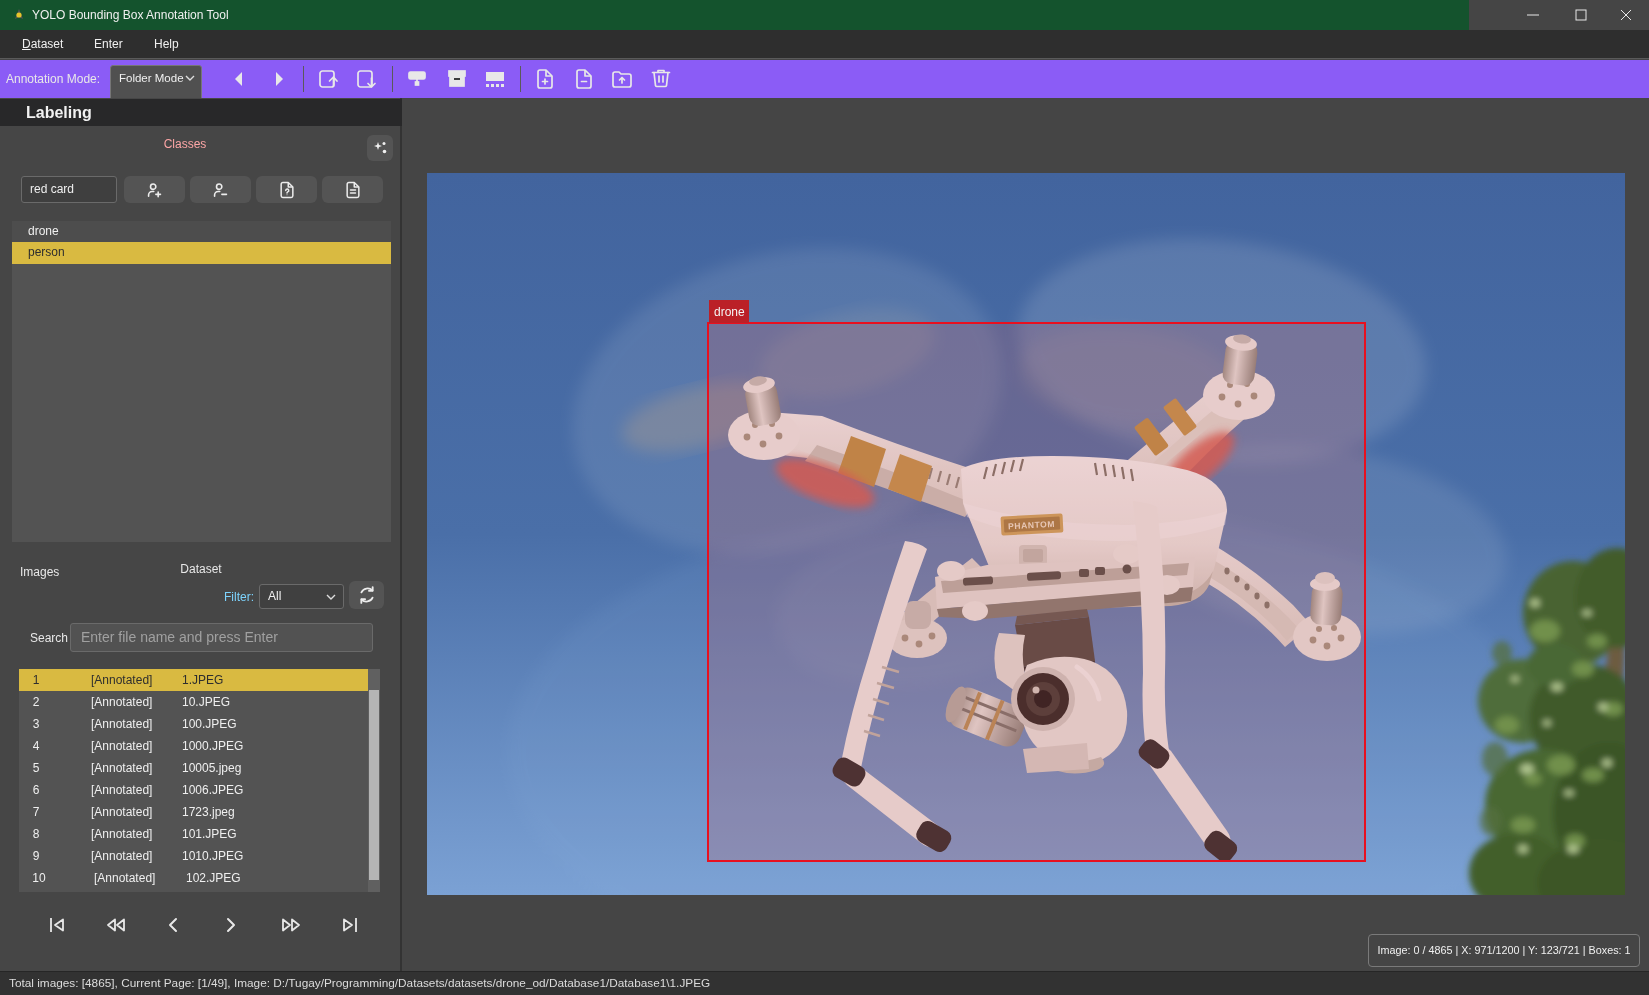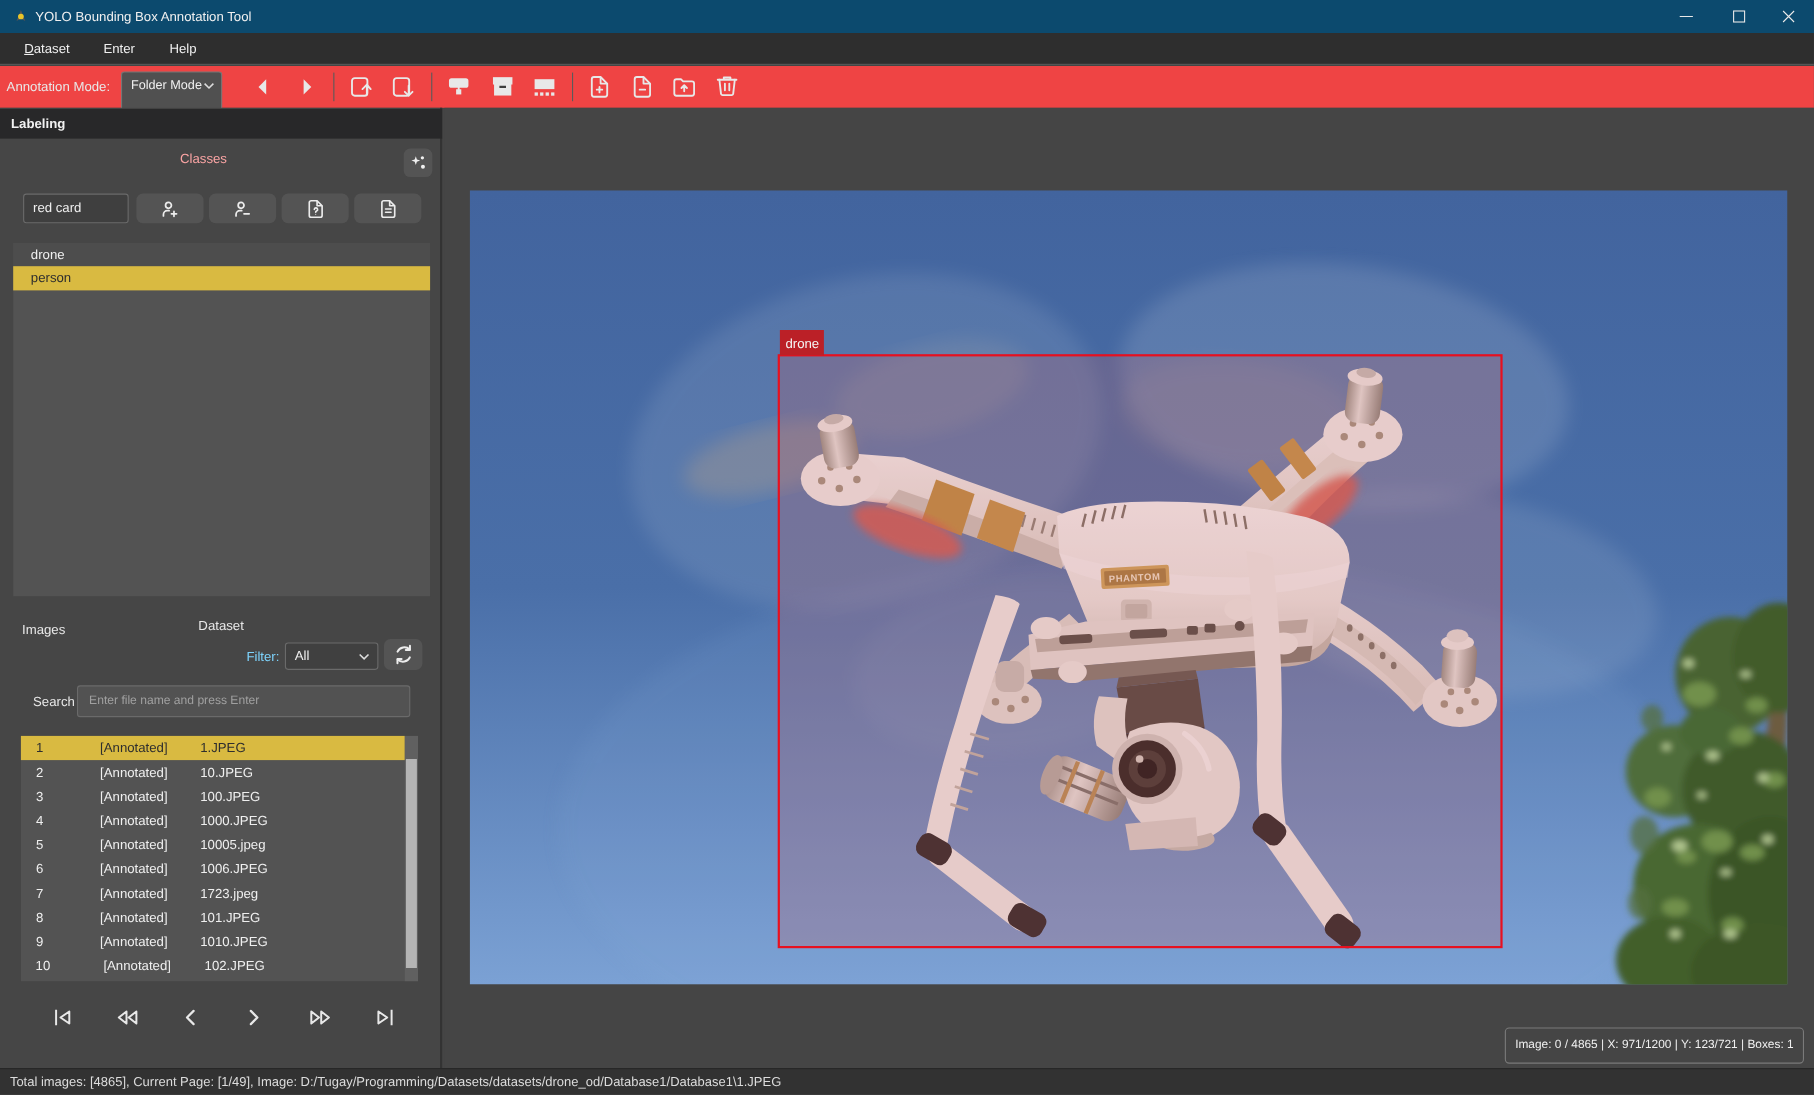--- a/index.html
+++ b/index.html
@@ -1,48 +1,48 @@
 <!DOCTYPE html>
 <html><head>
 <meta charset="utf-8">
 <style>
   * { margin:0; padding:0; box-sizing:border-box; }
   html,body { width:1649px; height:995px; overflow:hidden; background:#454545;
     font-family:"Liberation Sans", sans-serif; }
   .abs { position:absolute; }
   
-  #titlebar { left:0; top:0; width:1649px; height:30px; background:#0c4a6e; color:#eeeeee; }
+  #titlebar { left:0; top:0; width:1469px; height:30px; background:#14532d; color:#eeeeee; }
   #titletext { left:32px; top:8px; font-size:12px; color:#f0f0f0; }
   .winbtn { top:0; width:46px; height:30px; color:#e8e8e8; text-align:center; line-height:30px; font-size:13px; }
   
   #menubar { left:0; top:30px; width:1649px; height:29px; background:#2e2e2e; border-bottom:1px solid #5a5a5a; color:#f0f0f0; font-size:12px; }
   .menuitem { top:7px; }
   
-  #toolbar { left:0; top:60px; width:1649px; height:38px; background:#ef4444; }
+  #toolbar { left:0; top:60px; width:1649px; height:38px; background:#8b5cf6; }
   #annmode { left:6px; top:12px; font-size:12px; color:#e8e8e8; }
   #foldersel { left:110px; top:5px; width:92px; height:44px; background:#505050; border:1px solid #767676; border-radius:3px; color:#f0f0f0; font-size:11.5px; line-height:24px; padding-left:8px; }
   .tsep { top:6px; width:1px; height:26px; background:#5a5a5a; }
   .ticon { top:7px; width:24px; height:24px; }
   
   #leftpanel { left:0; top:98px; width:402px; height:873px; background:#464646; border-right:2px solid #333333; }
-  #labelhdr { left:0; top:1px; width:402px; height:27px; background:#282829; color:#f2f2f2; font-size:12px; font-weight:bold; line-height:27px; padding-left:10px; }
+  #labelhdr { left:0; top:1px; width:402px; height:27px; background:#282829; color:#f2f2f2; font-size:16px; font-weight:bold; line-height:27px; padding-left:26px; }
   #classestitle { left:0; top:39px; width:370px; text-align:center; color:#fca5a5; font-size:12px; }
   .pbtn { background:#545454; border-radius:6px; }
   #sparklebtn { left:367px; top:37px; width:26px; height:26px; }
   #classinput { left:21px; top:78px; width:96px; height:27px; background:#3f3f3f; border:1px solid #6a6a6a; border-radius:3px; color:#efefef; font-size:12px; line-height:25px; padding-left:8px; }
   .cbtn { top:78px; width:61px; height:27px; }
   #classlist { left:12px; top:123px; width:379px; height:321px; background:#535353; }
   .clrow { left:0; width:379px; height:21px; font-size:12px; line-height:21px; padding-left:16px; }
   #datasettitle { left:0; top:464px; width:402px; text-align:center; color:#e8e8e8; font-size:12px; }
   #imageslbl { left:20px; top:467px; color:#e8e8e8; font-size:12px; }
   #filterlbl { left:224px; top:492px; color:#7dd3fc; font-size:12px; }
   #filtersel { left:259px; top:486px; width:85px; height:25px; background:#404040; border:1px solid #6a6a6a; border-radius:3px; color:#f0f0f0; font-size:12px; line-height:23px; padding-left:8px; }
   #refreshbtn { left:349px; top:483px; width:35px; height:28px; }
   #searchlbl { left:30px; top:533px; color:#e8e8e8; font-size:12px; }
-  #searchinput { left:70px; top:525px; width:303px; height:29px; background:#525252; border:1px solid #6a6a6a; border-radius:3px; color:#a0a0a0; font-size:11px; line-height:27px; padding-left:10px; }
+  #searchinput { left:70px; top:525px; width:303px; height:29px; background:#525252; border:1px solid #6a6a6a; border-radius:3px; color:#a0a0a0; font-size:14px; line-height:27px; padding-left:10px; }
   #filelist { left:19px; top:571px; width:361px; height:223px; background:#535353; }
   .frow { left:0; width:349px; height:22px; font-size:12px; line-height:22px; color:#efefef; }
   .fnum { position:absolute; left:0px; width:34px; text-align:center; }
   .fann { position:absolute; left:72px; }
   .fname { position:absolute; left:163px; }
   #fscroll { left:349px; top:0px; width:12px; height:223px; background:#606060; }
   #fthumb { left:350px; top:21px; width:10px; height:190px; background:#b4b4b4; }
   .navico { top:815px; }
   
   #statusbar { left:0; top:971px; width:1649px; height:24px; background:#323232; border-top:1px solid #262626; color:#dcdcdc; font-size:11.8px; line-height:23px; padding-left:9px; }

